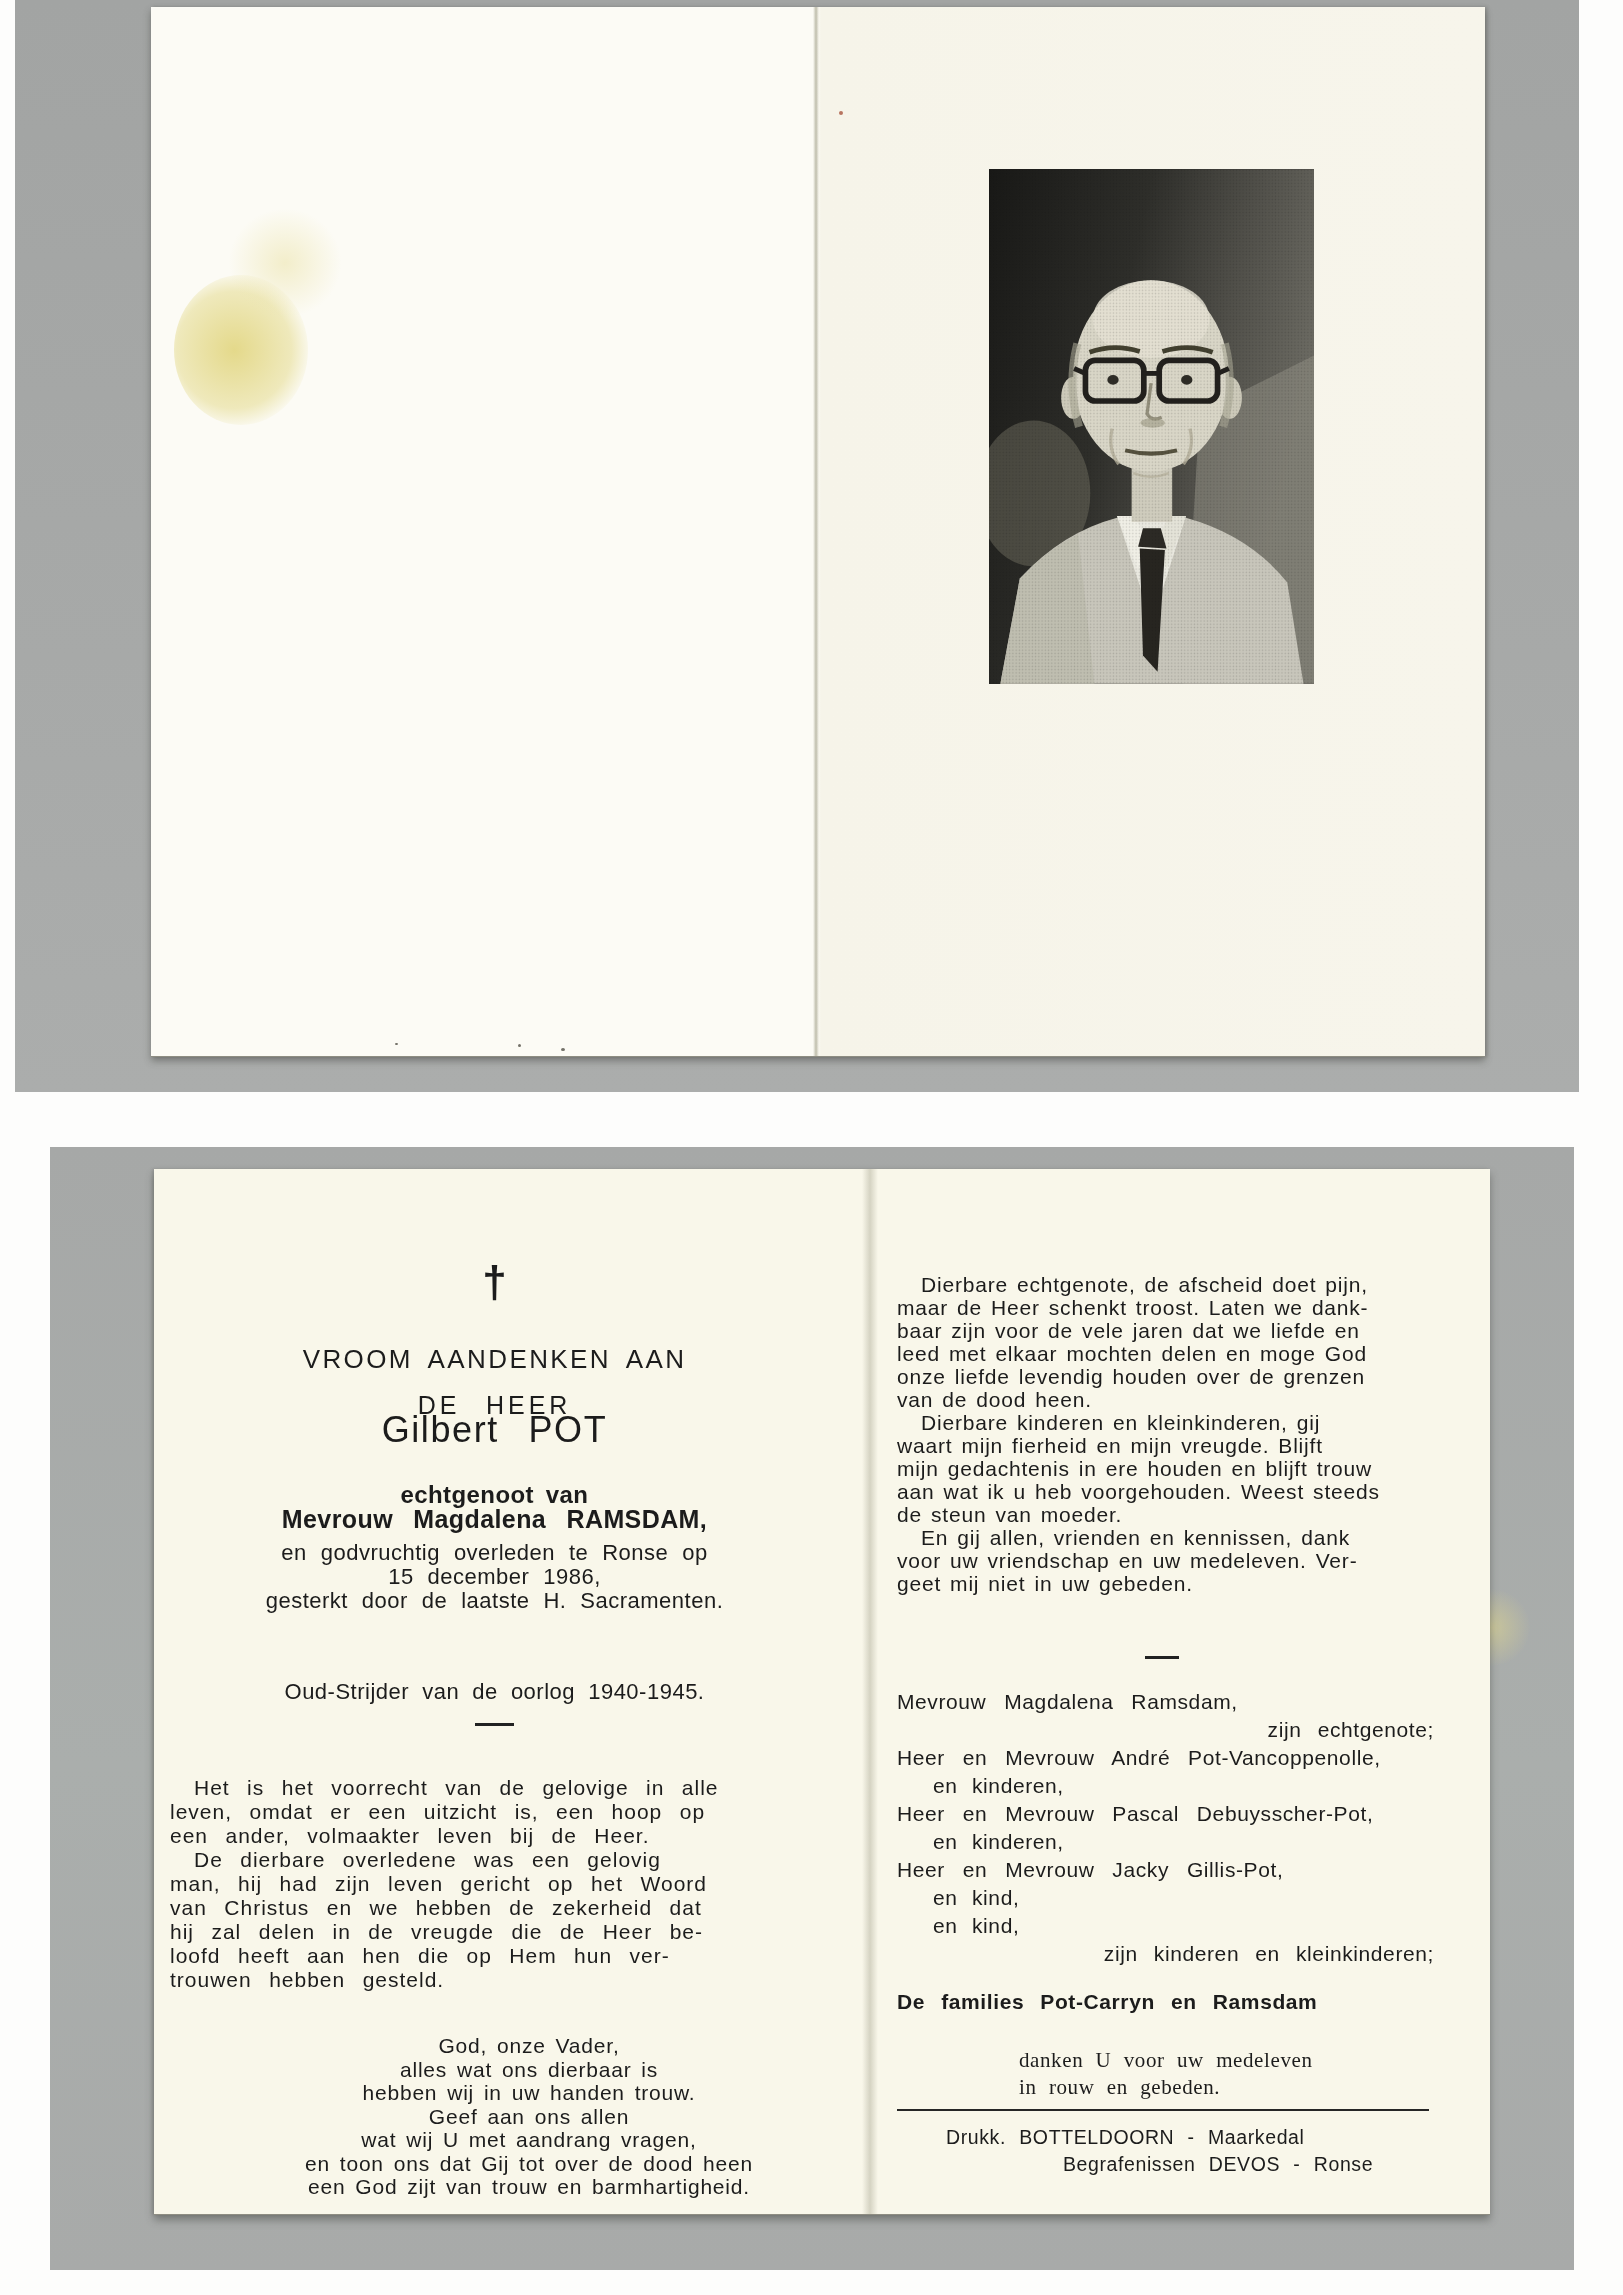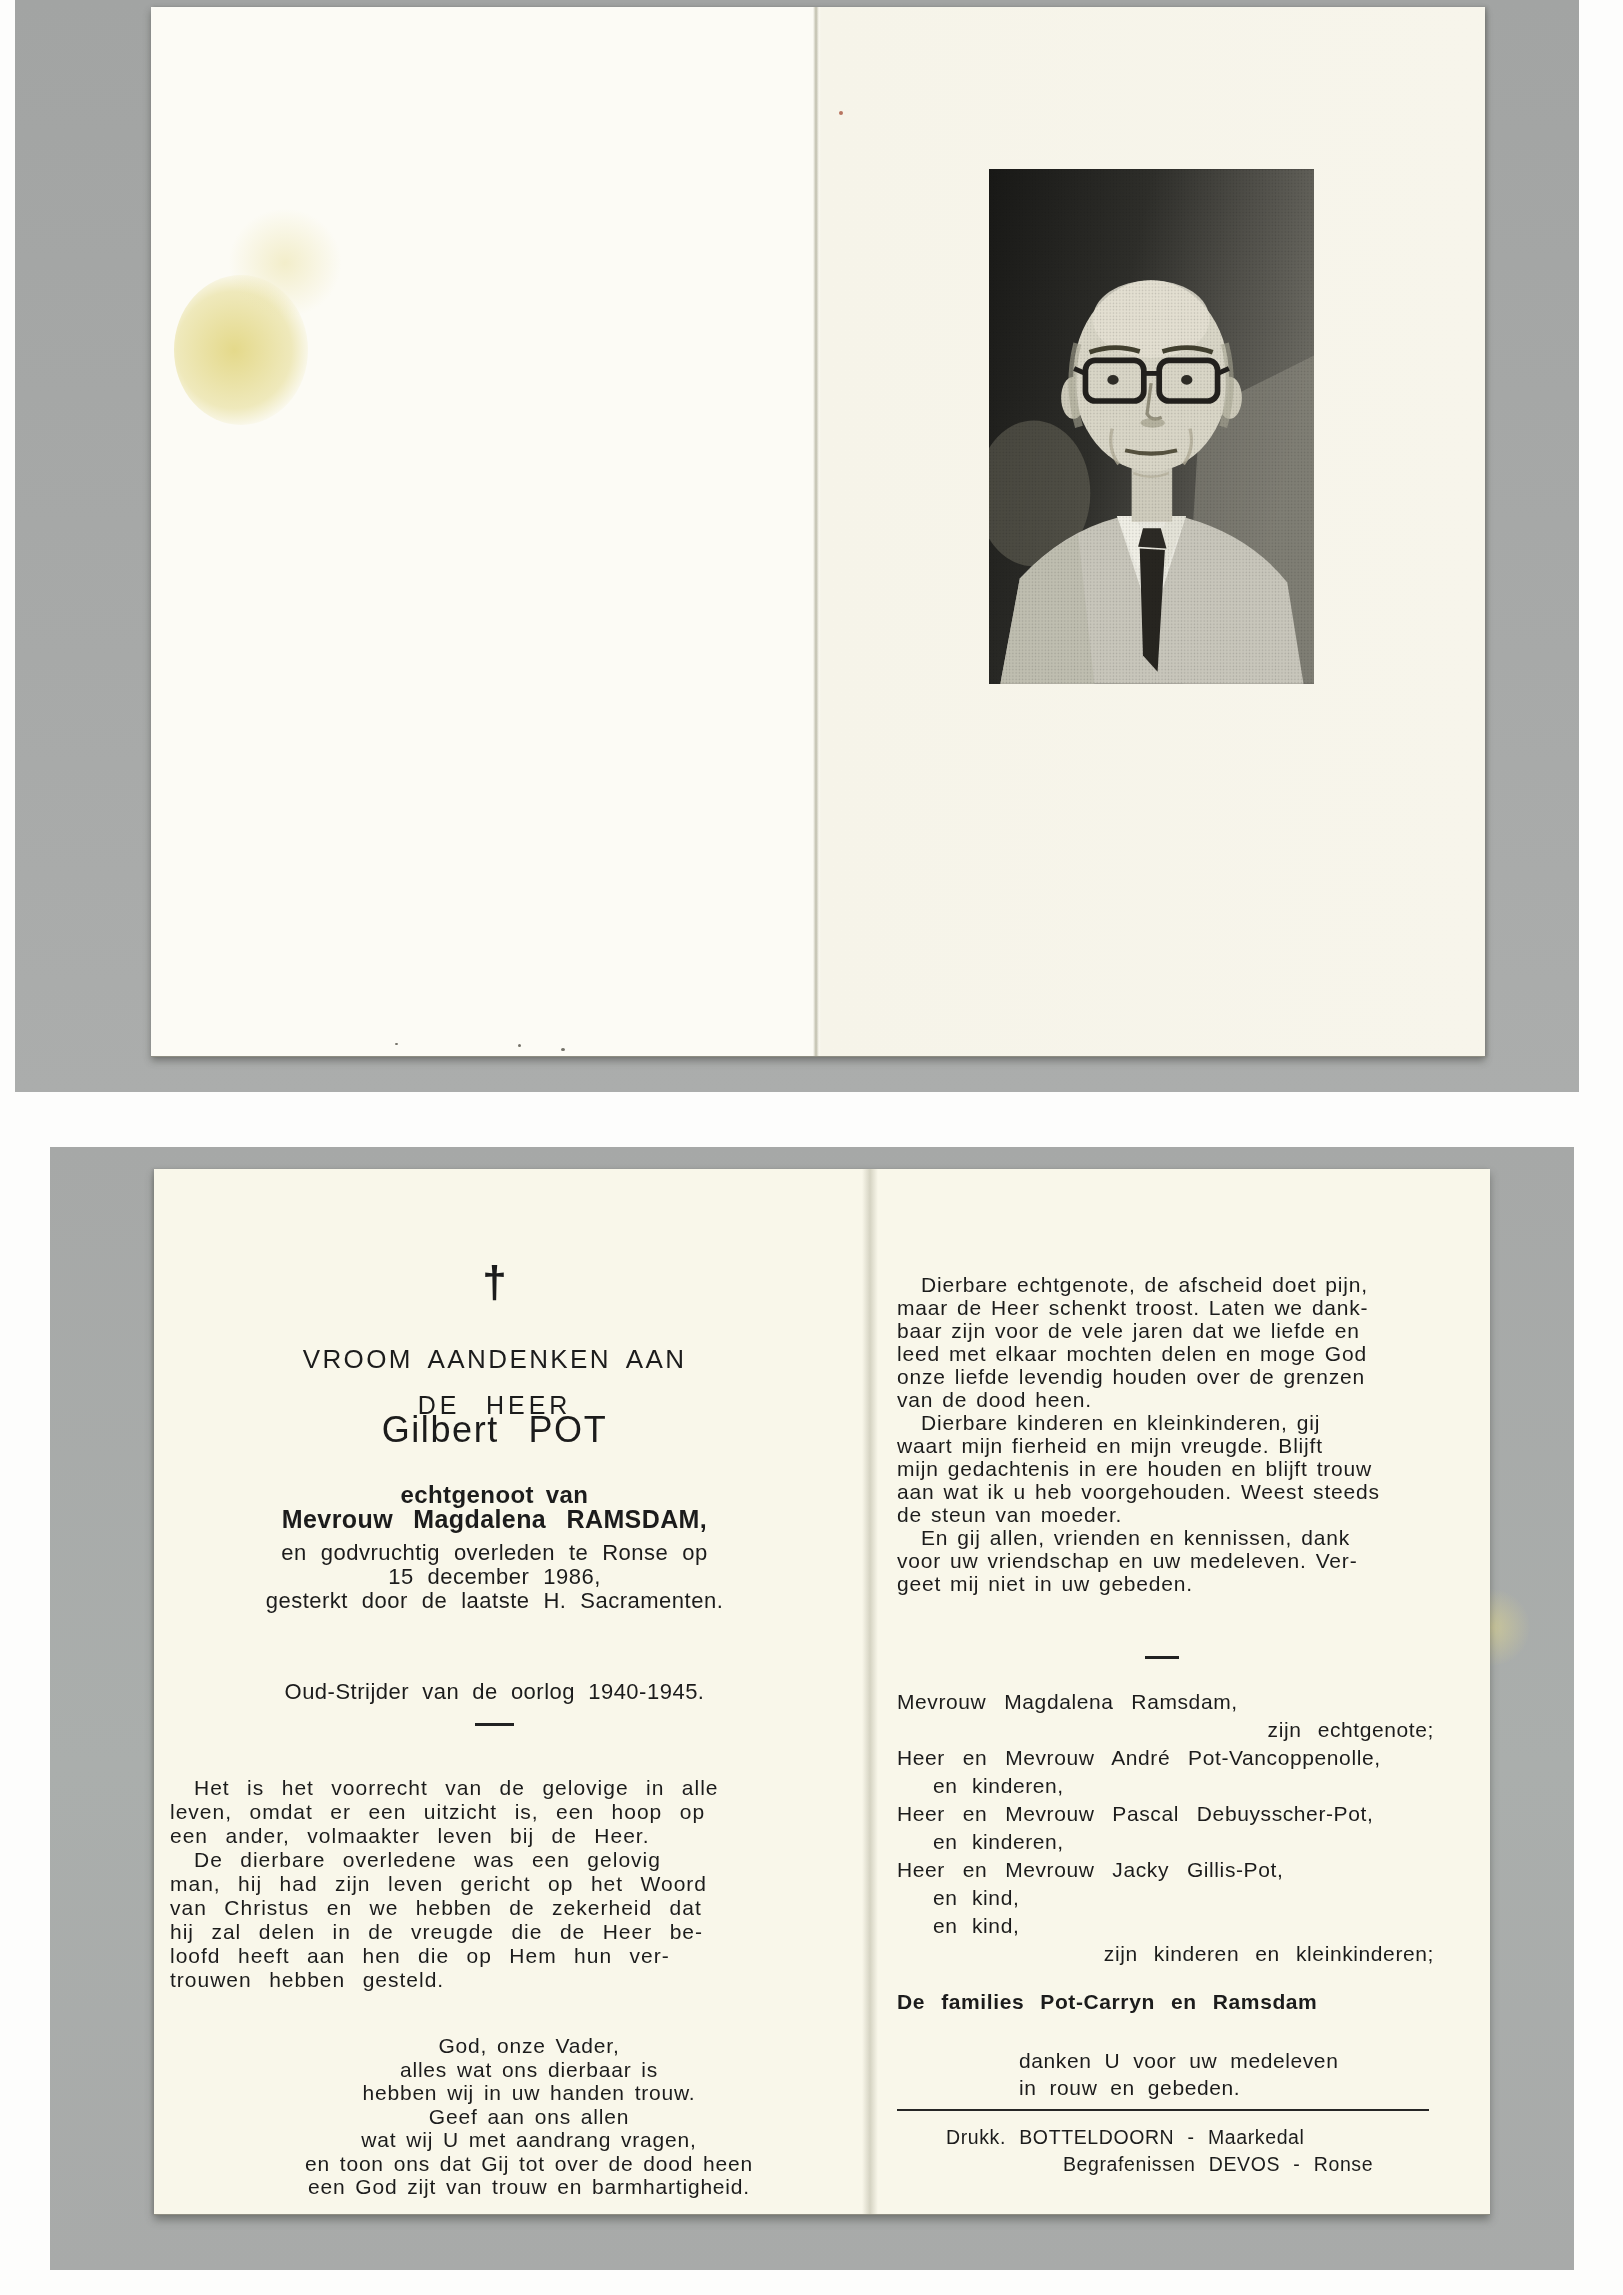--- a/index.html
+++ b/index.html
@@ -92,21 +92,21 @@
   .rp-paras .para.indent .line:first-child { text-indent:24px; }
 
   .family { top:519px; font-size:21px; letter-spacing:0.6px; }
   .family .fr { line-height:28px; }
   .family .fr-main  { word-spacing:11.4px; }
   .family .fr-main2 { word-spacing:9.7px; margin-top:20px;font-weight:bold; }
   .family .fr-sub   { padding-left:36px; word-spacing:8px; }
   .family .fr-right { text-align:right; word-spacing:9.7px; }
 
   .thanks { top:878px; padding-left:122px; font-size:21px; letter-spacing:0.6px; word-spacing:6.5px; }
-  .thanks .line { line-height:27px; }
+  .thanks .line { line-height:27px;font-family:Liberation Serif, serif; }
 
   .printer-rule { top:940px; left:0; width:532px; border-top:2.4px solid #262626; position:absolute; }
   .printer { top:955px; font-size:19.5px; letter-spacing:0.6px; word-spacing:7.3px; }
   .printer .l1 { padding-left:49px; line-height:27px; }
   .printer .l2 { padding-left:166px; line-height:27px; }
 </style>
 </head>
 <body>
 
 <div class="scan scan-top">

